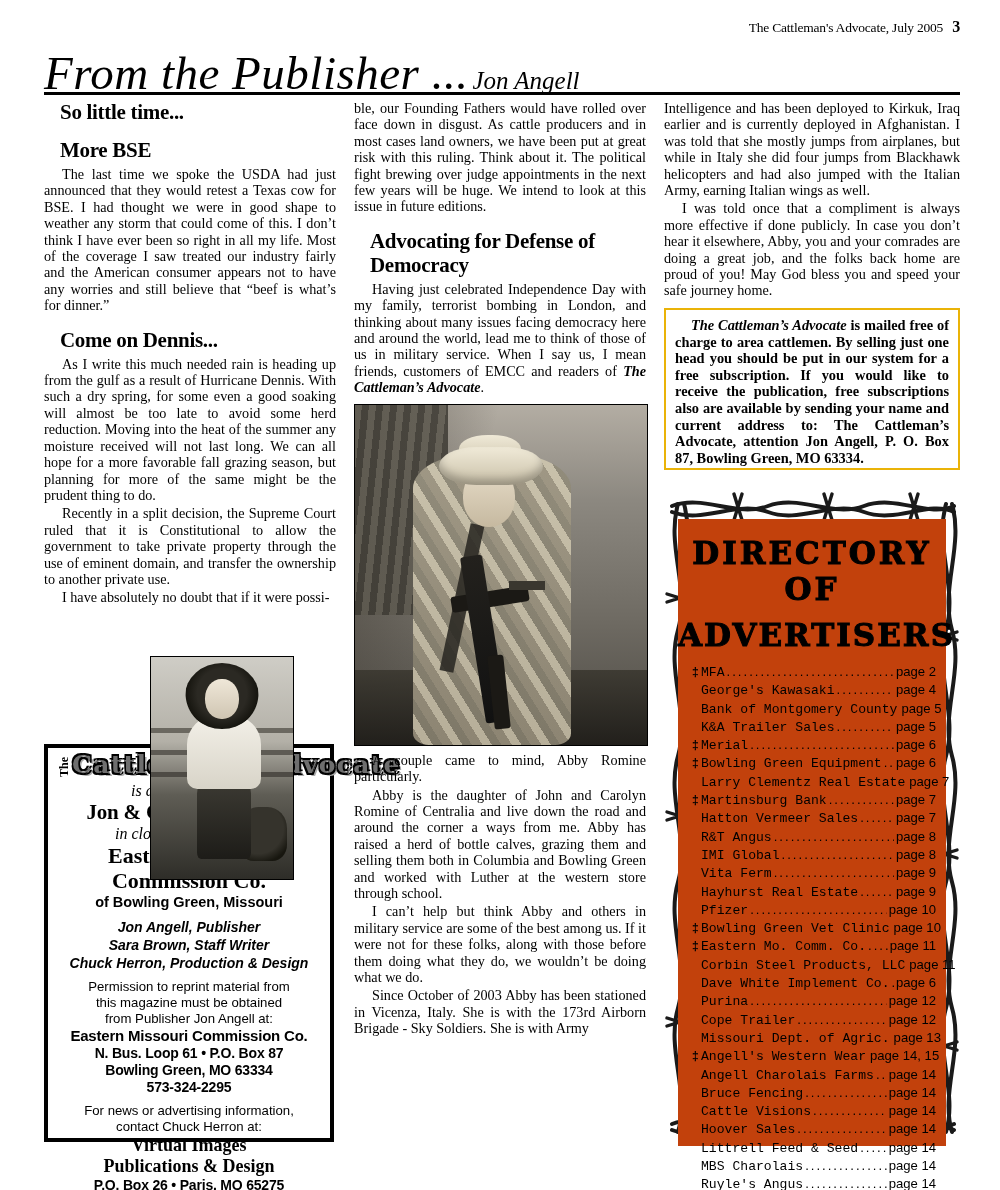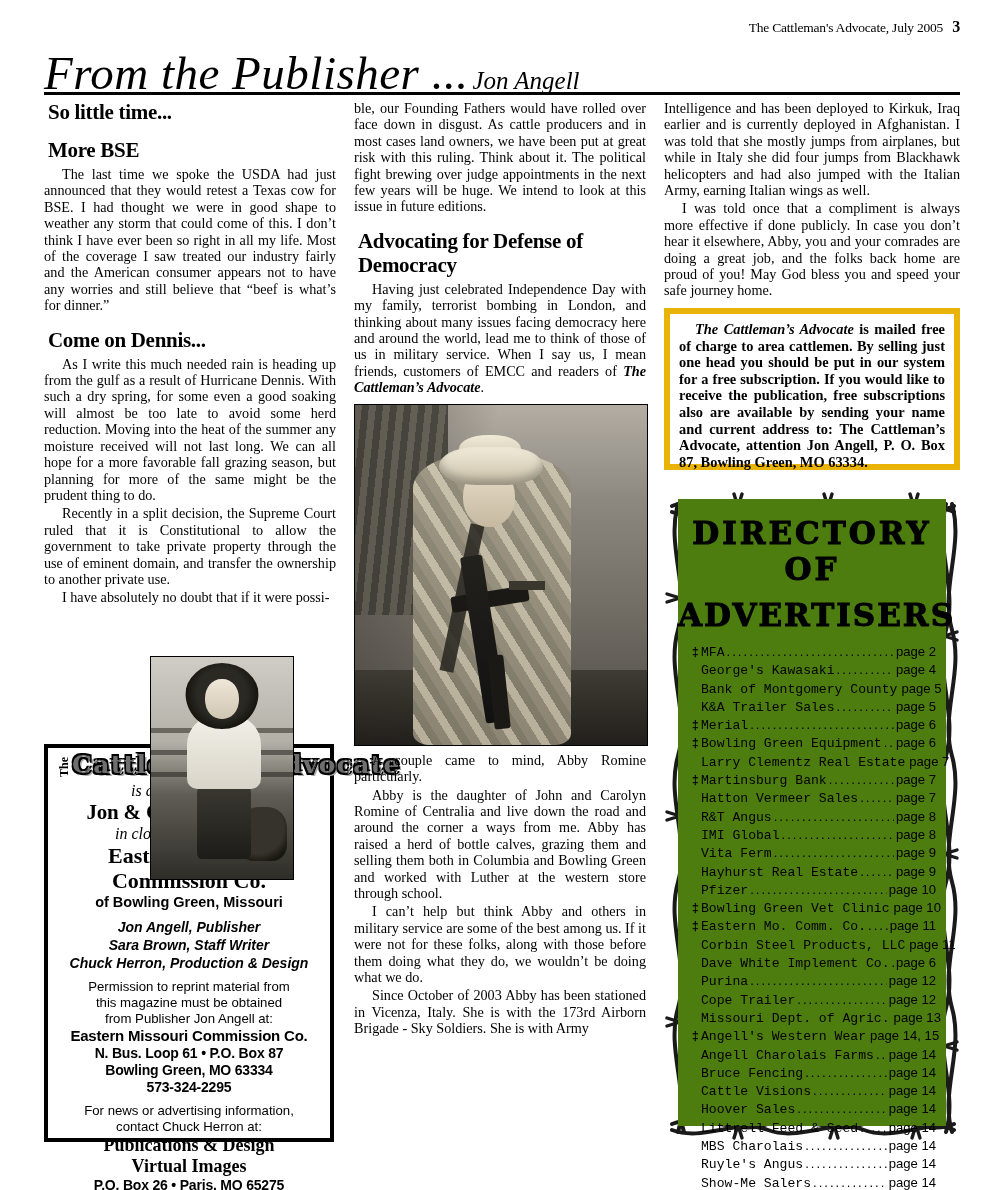--- a/index.html
+++ b/index.html
@@ -79,21 +79,21 @@
   }
   .col1 { left: 44px;  width: 292px; }
   .col2 { left: 354px; width: 292px; }
   .col3 { left: 664px; width: 296px; }
 
   h2.sec {
     font-family: "Liberation Serif", serif;
     font-weight: bold;
     font-size: 21px;
     line-height: 24px;
-    margin: 0 0 4px 4px;
+    margin: 0 0 4px 16px;
     letter-spacing: -0.3px;
   }
   h2.sec.tight { margin-top: 14px; }
 
   p.body {
     font-family: "Liberation Serif", serif;
     font-size: 14.2px;
     line-height: 16.4px;
     text-align: justify;
     text-indent: 18px;
@@ -283,21 +283,21 @@
   .ad-vi      { font-family:"Liberation Serif",serif; font-weight:bold; font-size:18px; line-height:21px; }
   .ad-gap     { height: 7px; }
 
   
   .mail-box {
     position: absolute;
     left: 664px;
     top: 308px;
     width: 296px;
     height: 162px;
-    border: 6px solid #eab308;
+    border: 2px solid #eab308;
     box-sizing: border-box;
     padding: 7px 9px;
   }
   .mail-box p {
     margin: 0;
     font-family: "Liberation Serif", serif;
     font-weight: bold;
     font-size: 14.4px;
     line-height: 16.6px;
     text-align: justify;
@@ -307,23 +307,23 @@
   
   .dir-box {
     position: absolute;
     left: 664px;
     top: 490px;
     width: 296px;
     height: 655px;
   }
   .dir-inner {
     position: absolute;
-    left: 14px; top: 9px;
+    left: 14px; top: 29px;
     width: 268px; height: 627px;
-    background: #4d7c0f;
+    background: #c2410c;
   }
   .dir-title {
     text-align: center;
     font-family: "DejaVu Serif", serif;
     font-weight: bold;
     font-size: 31px;
     line-height: 36px;
     letter-spacing: 3px;
     margin: 16px 0 2px 0;
     -webkit-text-stroke: 1px #000;
@@ -410,22 +410,22 @@
     <div class="ad-small">Permission to reprint material from</div>
     <div class="ad-small">this magazine must be obtained</div>
     <div class="ad-small">from Publisher Jon Angell at:</div>
     <div class="ad-bold">Eastern Missouri Commission Co.</div>
     <div class="ad-bold-s">N. Bus. Loop 61 • P.O. Box 87</div>
     <div class="ad-bold-s">Bowling Green, MO 63334</div>
     <div class="ad-bold-s">573-324-2295</div>
     <div class="ad-gap"></div>
     <div class="ad-small">For news or advertising information,</div>
     <div class="ad-small">contact Chuck Herron at:</div>
+    <div class="ad-vi">Virtual Images</div>
     <div class="ad-vi">Publications &amp; Design</div>
-    <div class="ad-vi">Virtual Images</div>
     <div class="ad-bold-s">P.O. Box 26 • Paris, MO 65275</div>
 
   </div>
 
   <div class="col col2">
     <p class="body noindent">ble, our Founding Fathers would have rolled over face down in disgust.  As cattle producers and in most cases land owners, we have been put at great risk with this ruling.  Think about it.  The political fight brewing over judge appointments in the next few years will be huge.  We intend to look at this issue in future editions.</p>
 
     <h2 class="sec tight"><span>Advocating for Defense of Democracy</span></h2>
     <p class="body"><span>Having just celebrated Independence Day with my family, terrorist bombing in London, and thinking about many issues facing democracy here and around the world, lead me to think of those of us in military service. When I say us, I mean friends, customers of EMCC and readers of </span><span class="ital-bold">The Cattleman’s Advocate</span><span>.</span></p>
 

